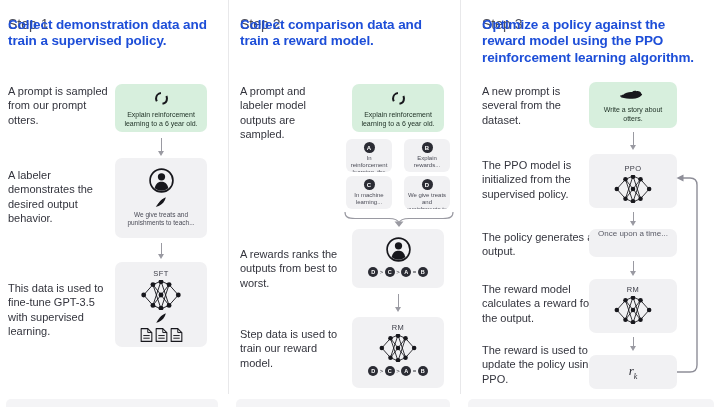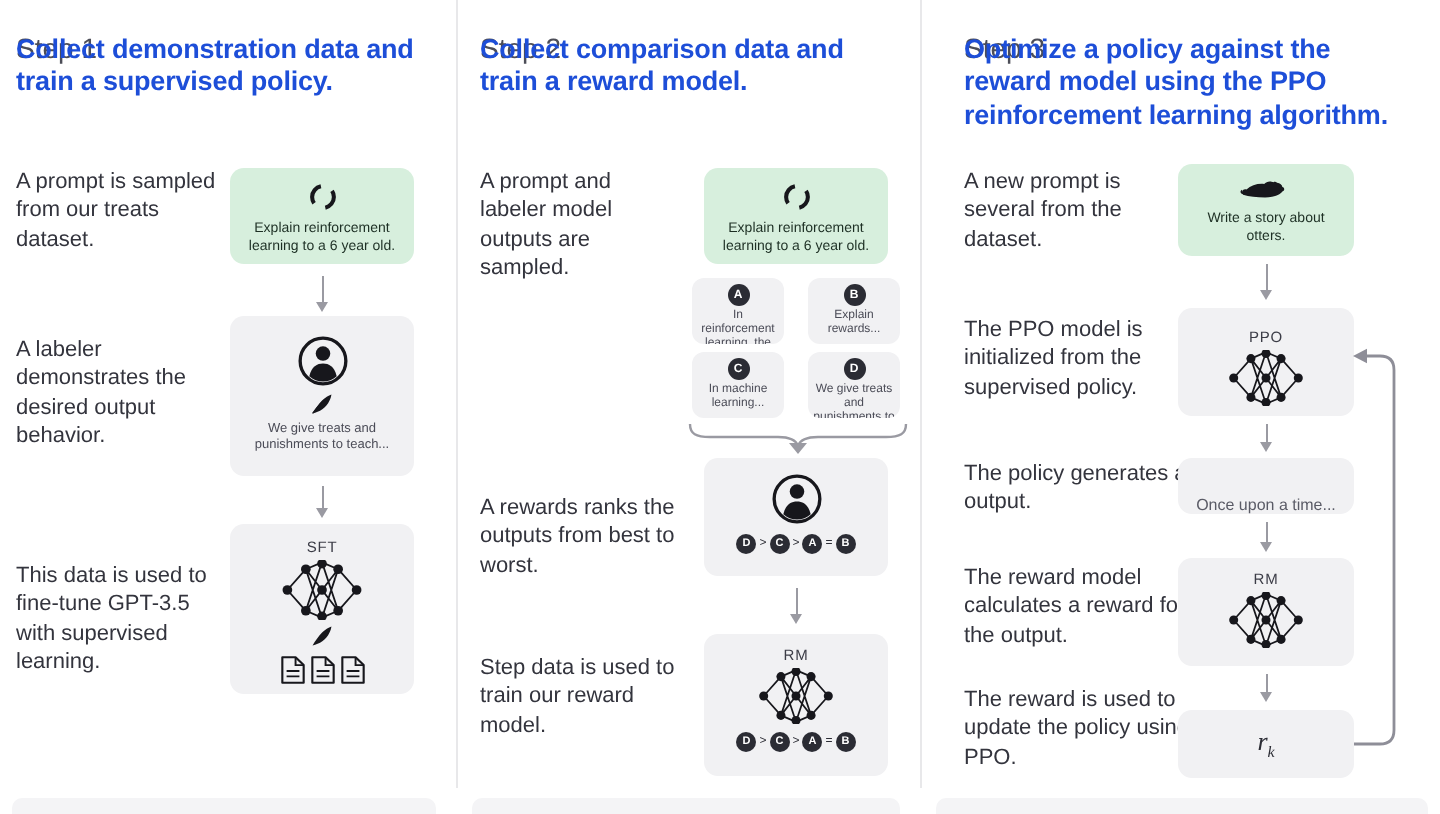--- a/index.html
+++ b/index.html
@@ -49,21 +49,21 @@
 
 <div class="canvas">
 
   <div class="vdiv" style="left:228px"></div>
   <div class="vdiv" style="left:460px"></div>
 
   <section>
     <div class="step-label" style="left:8px">Step 1</div>
     <div class="step-title" style="left:8px; width:207px">Collect demonstration data and train a supervised policy.</div>
 
-    <p class="annot" style="left:8px; top:84px; width:100px">A prompt is sampled from our treats dataset.</p>
+    <p class="annot" style="left:8px; top:84px; width:100px">A prompt is sampled from our prompt otters.</p>
     <p class="annot" style="left:8px; top:168px; width:100px">A labeler demonstrates the desired output behavior.</p>
     <p class="annot" style="left:8px; top:281px; width:106px">This data is used to fine-tune GPT-3.5 with supervised learning.</p>
 
     <div class="gbox" style="left:115px; top:84px; width:92px; height:48px">
       <svg width="17" height="17" viewBox="0 0 20 20">
         <circle cx="10" cy="10" r="6.4" fill="none" stroke="#17171c" stroke-width="2.4" stroke-dasharray="12.6 7.5" stroke-dashoffset="4"></circle>
       </svg>
       <div class="gbox-text">Explain reinforcement learning to a 6 year old.</div>
     </div>
 
@@ -243,21 +243,21 @@
             <circle cx="18" cy="24.4" r="2.1"></circle>
           <circle cx="25" cy="4" r="2.1"></circle>
             <circle cx="25" cy="22" r="2.1"></circle>
             <circle cx="33" cy="13" r="2.1"></circle>
         </g>
       </svg>
     </div>
 
     <div class="arrow" style="left:629px; top:212px; height:14px"></div>
 
-    <div class="pbox" style="left:589px; top:229px; width:88px; height:28px; justify-content:flex-end">
+    <div class="pbox" style="left:589px; top:229px; width:88px; height:28px; justify-content:flex-start">
       <span class="out-text">Once upon a time...</span>
     </div>
 
     <div class="arrow" style="left:629px; top:261px; height:15px"></div>
 
     <div class="pbox" style="left:589px; top:279px; width:88px; height:54px; padding-top:6px">
       <div class="pbox-label">RM</div>
       <svg width="40" height="28" viewBox="0 0 36 26" style="margin-top:2px">
         <g stroke="#17171c" stroke-width="0.8" fill="none">
           <path d="M3,13 L11,4 M3,13 L11,22 M11,4 L18,1 M11,4 L18,13 M11,4 L18,25 M11,22 L18,1 M11,22 L18,13 M11,22 L18,25 M18,1 L25,4 M18,13 L25,4 M18,13 L25,22 M18,25 L25,22 M18,1 L25,22 M18,25 L25,4 M25,4 L33,13 M25,22 L33,13"></path>

